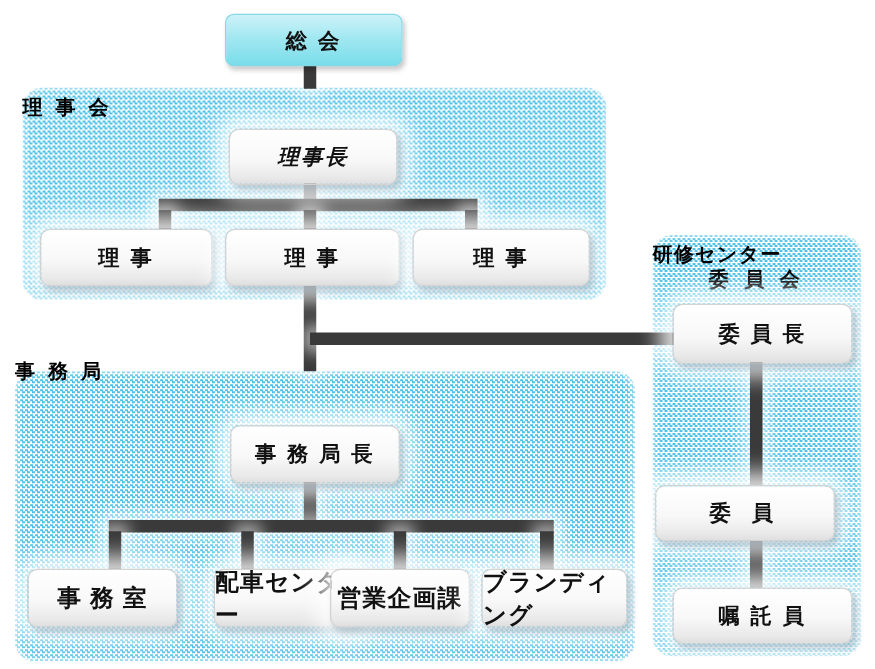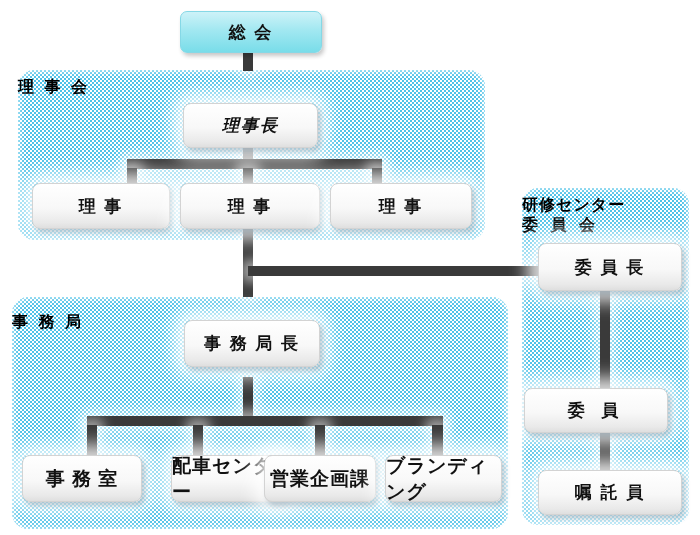--- a/index.html
+++ b/index.html
@@ -71,26 +71,26 @@
   <div class="node node--cyan" style="left:180px;top:11px;width:140px;height:40px;">総 会</div>
 
   <div class="panel-title" style="left:18px;top:77px;width:467px;">理 事 会</div>
   <div class="node" style="left:183px;top:103px;width:133px;height:43px;font-style:italic;">理事長</div>
   <div class="node" style="left:32px;top:183px;width:136px;height:44px;">理 事</div>
   <div class="node" style="left:180px;top:183px;width:138px;height:44px;">理 事</div>
   <div class="node" style="left:330px;top:183px;width:140px;height:44px;">理 事</div>
 
   <div class="panel-title" style="left:522px;top:195px;width:167px;letter-spacing:1px;">
     <span>研修センター</span><br>
-    <span style="letter-spacing:4px;">委 員 会</span>
+    <span style="letter-spacing:4px;margin-left:45px;">委 員 会</span>
   </div>
   <div class="node" style="left:538px;top:243px;width:142px;height:46px;">委 員 長</div>
   <div class="node" style="left:524px;top:388px;width:142px;height:43px;letter-spacing:6px;">委 員</div>
   <div class="node" style="left:538px;top:470px;width:142px;height:43px;text-align:right;">嘱 託 員</div>
 
-  <div class="panel-title" style="left:12px;top:312px;width:496px;">事 務 局</div>
-  <div class="node" style="left:184px;top:320px;width:134px;height:45px;">事 務 局 長</div>
+  <div class="panel-title" style="left:12px;top:288px;width:496px;">事 務 局</div>
+  <div class="node" style="left:184px;top:340px;width:134px;height:45px;">事 務 局 長</div>
   <div class="node node--small" style="left:22px;top:455px;width:118px;height:45px;">事 務 室</div>
   <div class="node node--small" style="left:143px;top:455px;width:115px;height:45px;margin-left:28px;">配車センター</div>
   <div class="node node--small" style="left:264px;top:455px;width:110px;height:45px;">営業企画課</div>
   <div class="node node--small" style="left:385px;top:455px;width:115px;height:45px;">ブランディング</div>
 
 </div>
 
 </body></html>

